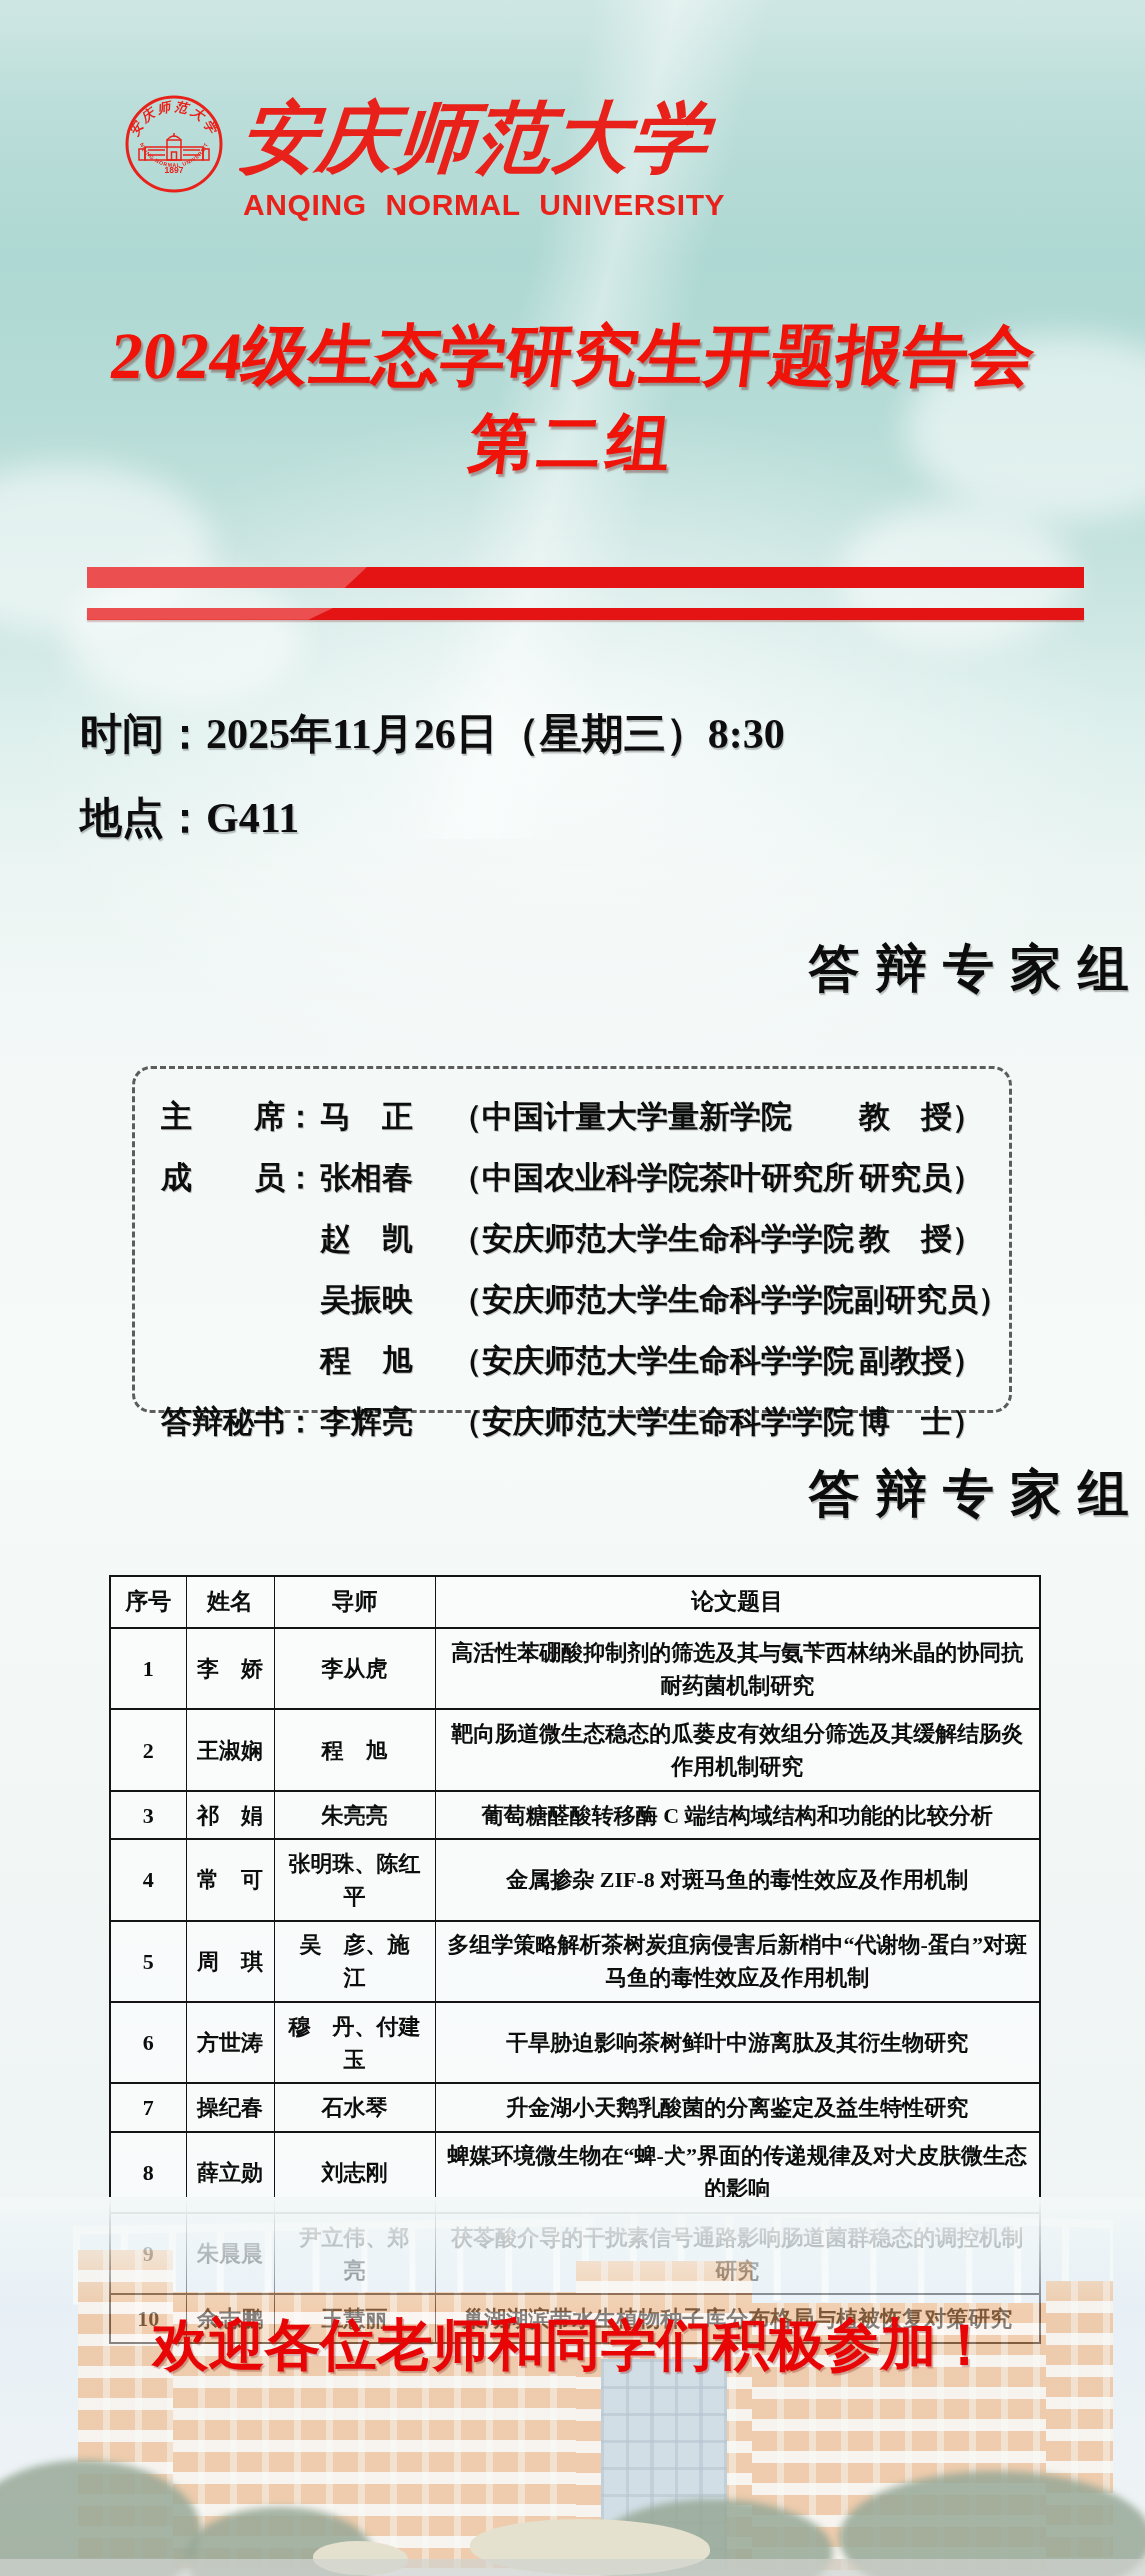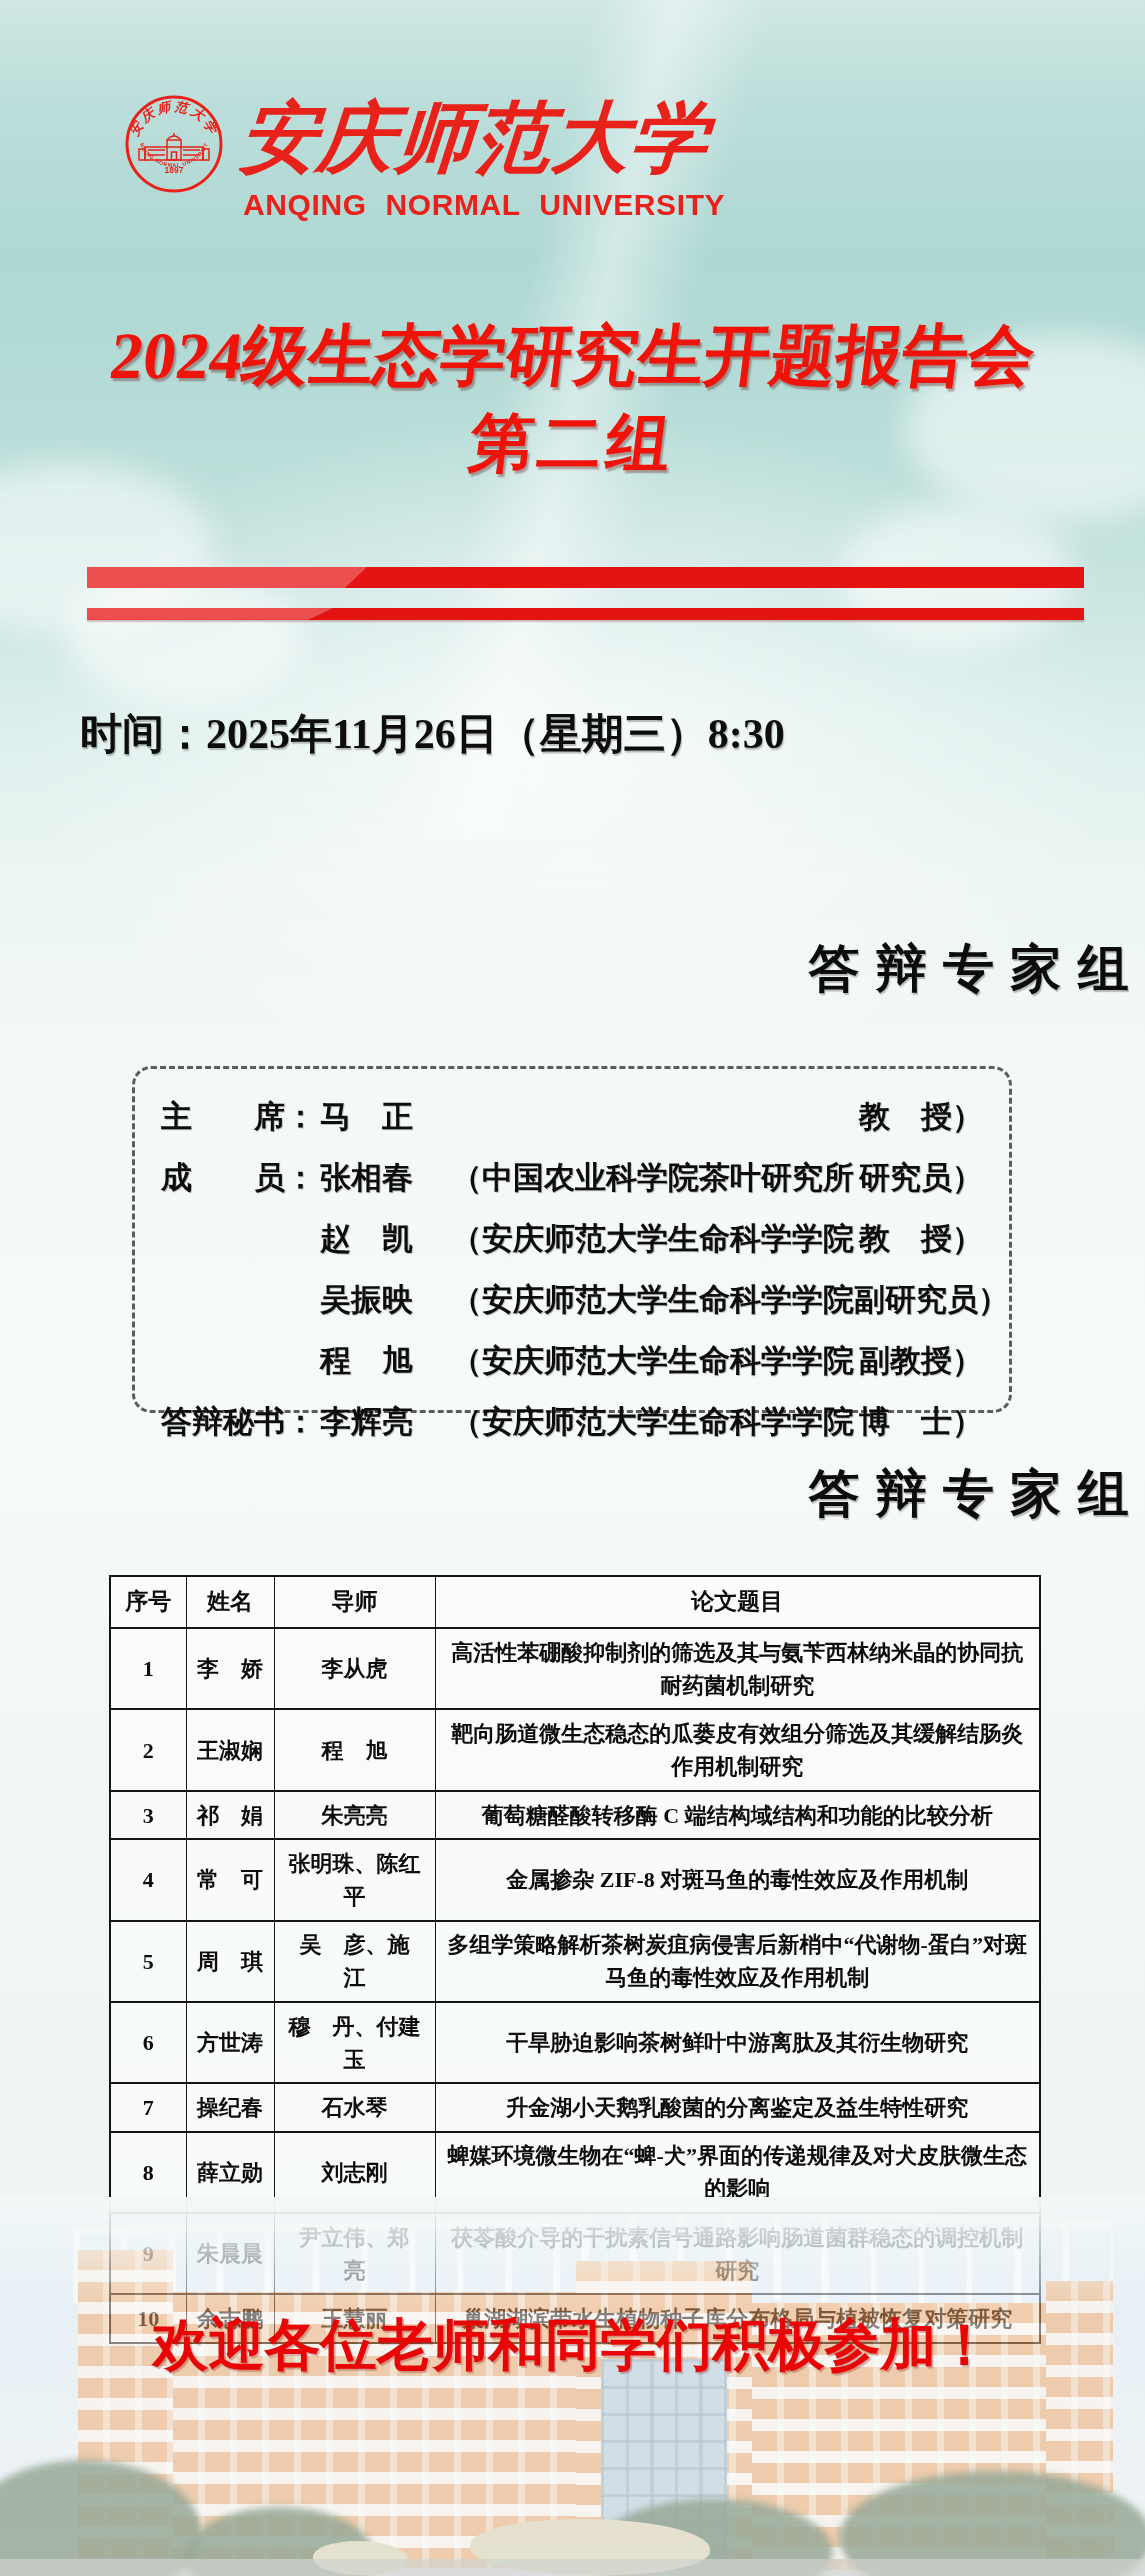--- a/index.html
+++ b/index.html
@@ -179,27 +179,29 @@
   <div class="title2">第二组</div>
 
   <div class="bar bar-top">
       <div class="lighter"></div>
     </div>
   <div class="bar bar-bottom">
       <div class="lighter"></div>
     </div>
 
   <div class="info-line info-time">时间：2025年11月26日（星期三）8:30</div>
+  <div class="info-line info-place">地点：G411</div>
 
   <div class="sec-heading h-experts">答辩专家组</div>
 
   <div class="expert-box">
     <div class="expert-row">
       <span class="expert-role">主　　席：</span>
       <span class="expert-name">马　正</span>
+      <span class="expert-affil">（中国计量大学量新学院</span>
       <span class="expert-spacer"></span>
       <span class="expert-title">教　授）</span>
     </div>
     <div class="expert-row">
       <span class="expert-role">成　　员：</span>
       <span class="expert-name">张相春</span>
       <span class="expert-affil">（中国农业科学院茶叶研究所</span>
       <span class="expert-spacer"></span>
       <span class="expert-title">研究员）</span>
     </div>

